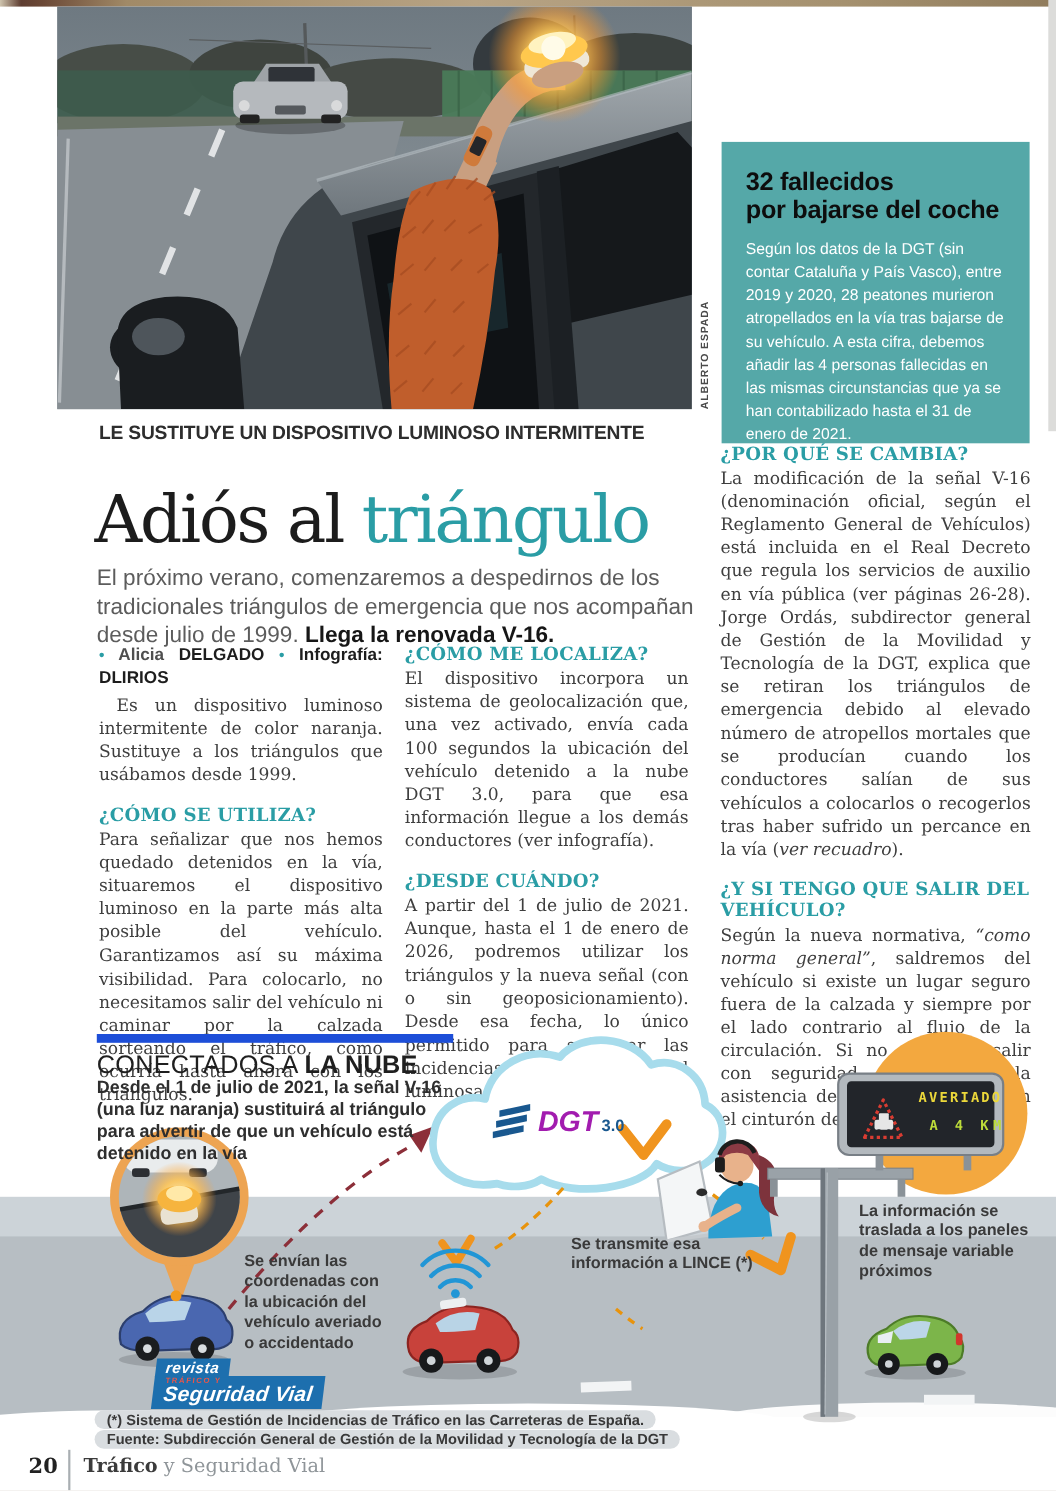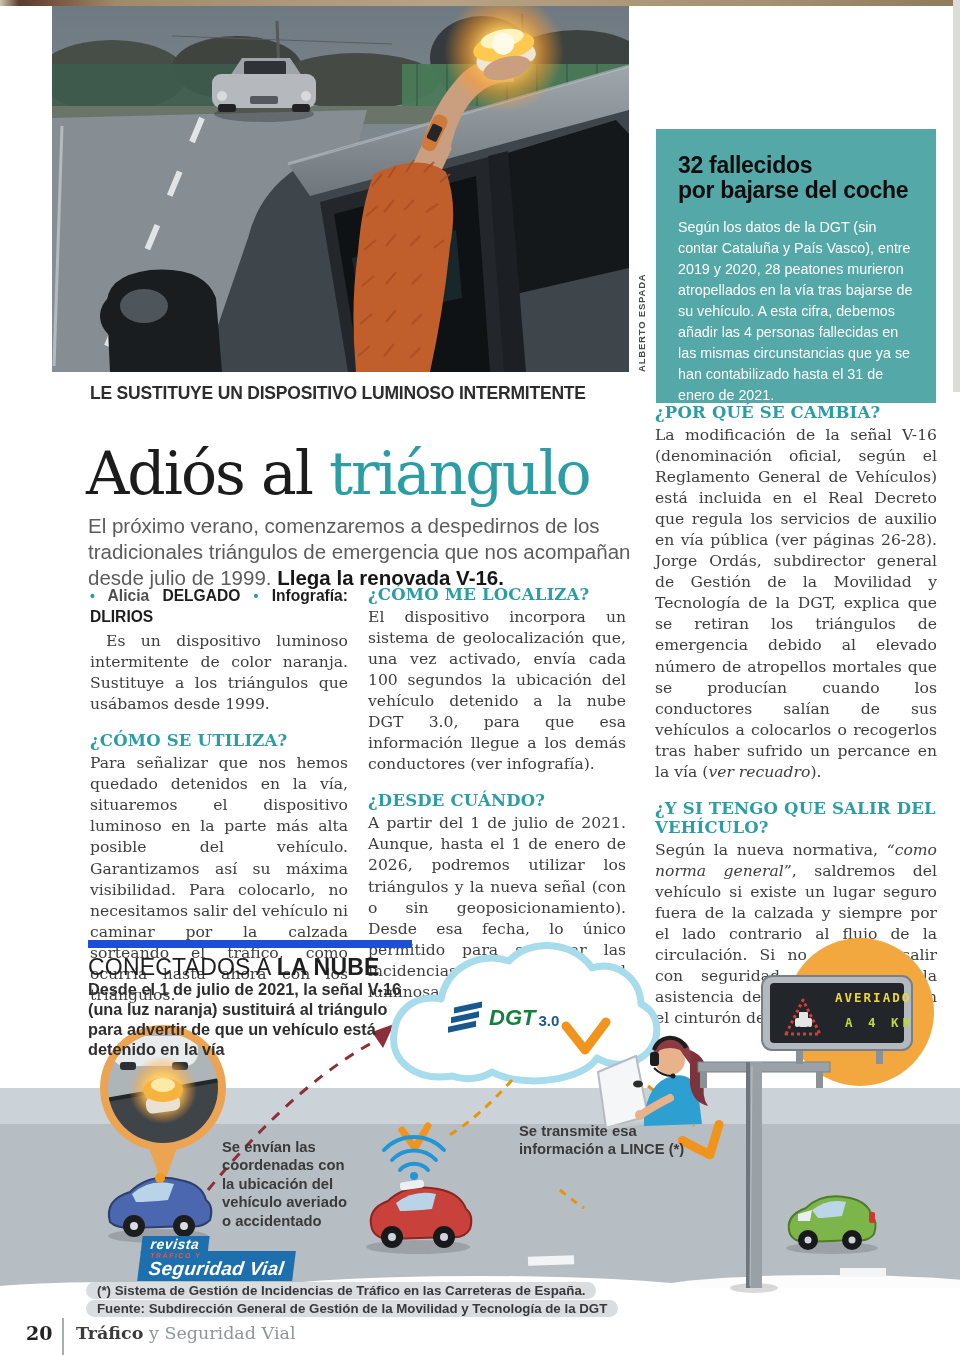--- a/index.html
+++ b/index.html
@@ -57,21 +57,21 @@
   .ilabel{position:absolute;font-size:14.8px;font-weight:600;color:#3a3a3a;line-height:1.25;}
   .lab-coords{left:222px;top:200px;width:126px;}
   .lab-lince{left:519px;top:184px;width:205px;}
   .lab-resend{left:484px;top:249px;width:158px;}
   .lab-panels{left:781px;top:154px;width:166px;}
   .dgt-logo{position:absolute;left:448px;top:66px;display:flex;align-items:center;gap:5px;}
   .dgt-bars{width:36px;height:28px;transform:skewY(-12deg);
      background:linear-gradient(#19588f,#19588f) 6px 1px/28px 6px no-repeat,
                 linear-gradient(#19588f,#19588f) 3px 10px/28px 6px no-repeat,
                 linear-gradient(#19588f,#19588f) 0 19px/28px 6px no-repeat;}
-  .dgt-word{font-size:22px;font-weight:800;font-style:italic;color:#15803d;letter-spacing:0;text-align:center;}
+  .dgt-word{font-size:26px;font-weight:800;font-style:italic;color:#a21caf;letter-spacing:0;text-align:center;}
   .dgt-sub{font-size:15px;font-weight:800;color:#19588f;align-self:flex-end;margin:0 0 3px -2px;}
   .panel-text{position:absolute;font-family:"DejaVu Sans Mono",monospace;font-weight:700;}
   .panel-l1{left:835px;top:52px;font-size:12.5px;letter-spacing:2px;color:#ecd83a;}
   .panel-l2{left:845px;top:77px;font-size:12.5px;letter-spacing:4px;color:#bcdb3a;}
   .mag-logo{position:absolute;left:140px;top:297px;transform:skewX(-7deg);}
   .mag-logo .chip1{display:inline-block;background:#1d6fae;color:#fff;font-style:italic;font-weight:800;
      font-size:14px;padding:0 9px 1px 9px;letter-spacing:.5px;}
   .mag-logo .chip2{display:block;background:#1d6fae;color:#fff;padding:1px 10px 3px 10px;margin-top:-2px;width:max-content;}
   .mag-logo .tiny{display:block;font-size:7px;font-weight:800;color:#e8564a;letter-spacing:1.5px;line-height:7px;}
   .mag-logo .big{display:block;font-size:19px;font-weight:800;font-style:italic;line-height:19px;letter-spacing:.3px;}
@@ -348,20 +348,21 @@
     <div class="info-sub">Desde el 1 de julio de 2021, la señal V-16 (una luz naranja) sustituirá al triángulo para advertir de que un vehículo está detenido en la vía</div>
 
     <div class="dgt-logo">
       <span class="dgt-bars"></span>
       <span class="dgt-word">DGT</span>
       <span class="dgt-sub">3.0</span>
     </div>
 
     <div class="ilabel lab-coords">Se envían las coordenadas con la ubicación del vehículo averiado o accidentado</div>
     <div class="ilabel lab-lince">Se transmite esa información a LINCE (*)</div>
+    <div class="ilabel lab-panels">La información se traslada a los paneles de mensaje variable próximos</div>
 
     <div class="panel-text panel-l1">AVERIADO</div>
     <div class="panel-text panel-l2">A 4 KM</div>
 
     <div class="mag-logo">
       <span class="chip1">revista</span>
       <span class="chip2">
         <span class="tiny">TRÁFICO Y</span>
         <span class="big">Seguridad Vial</span>
       </span>

